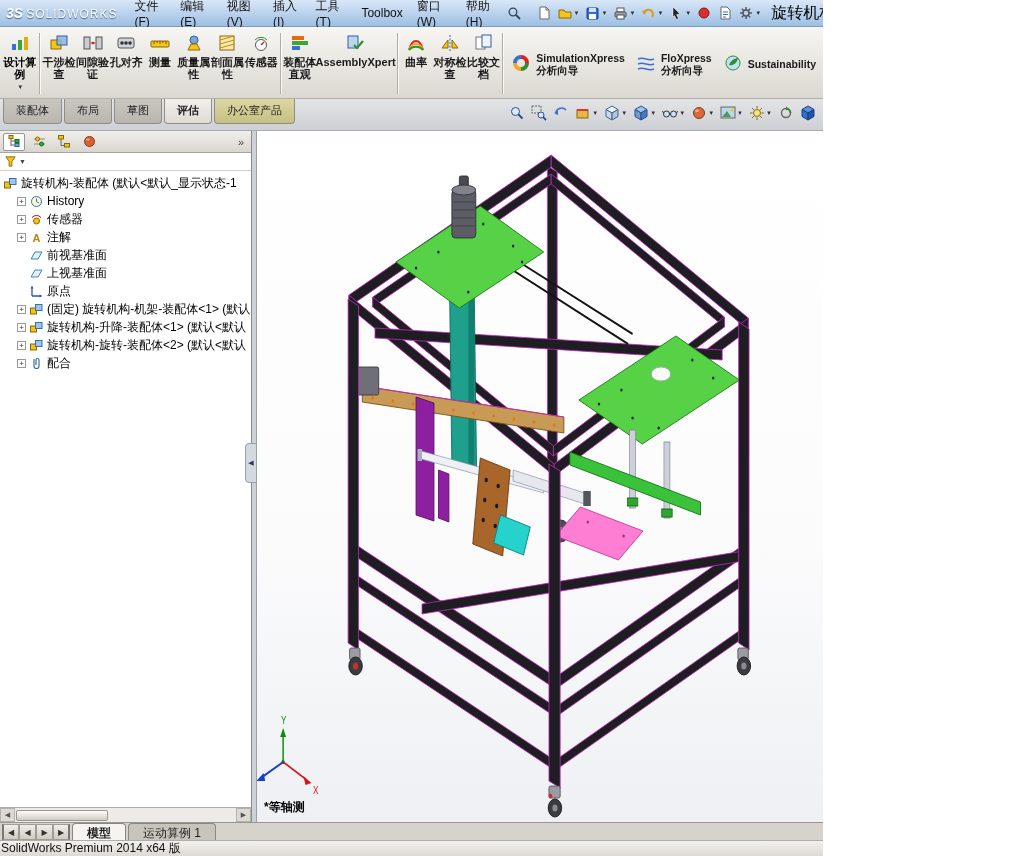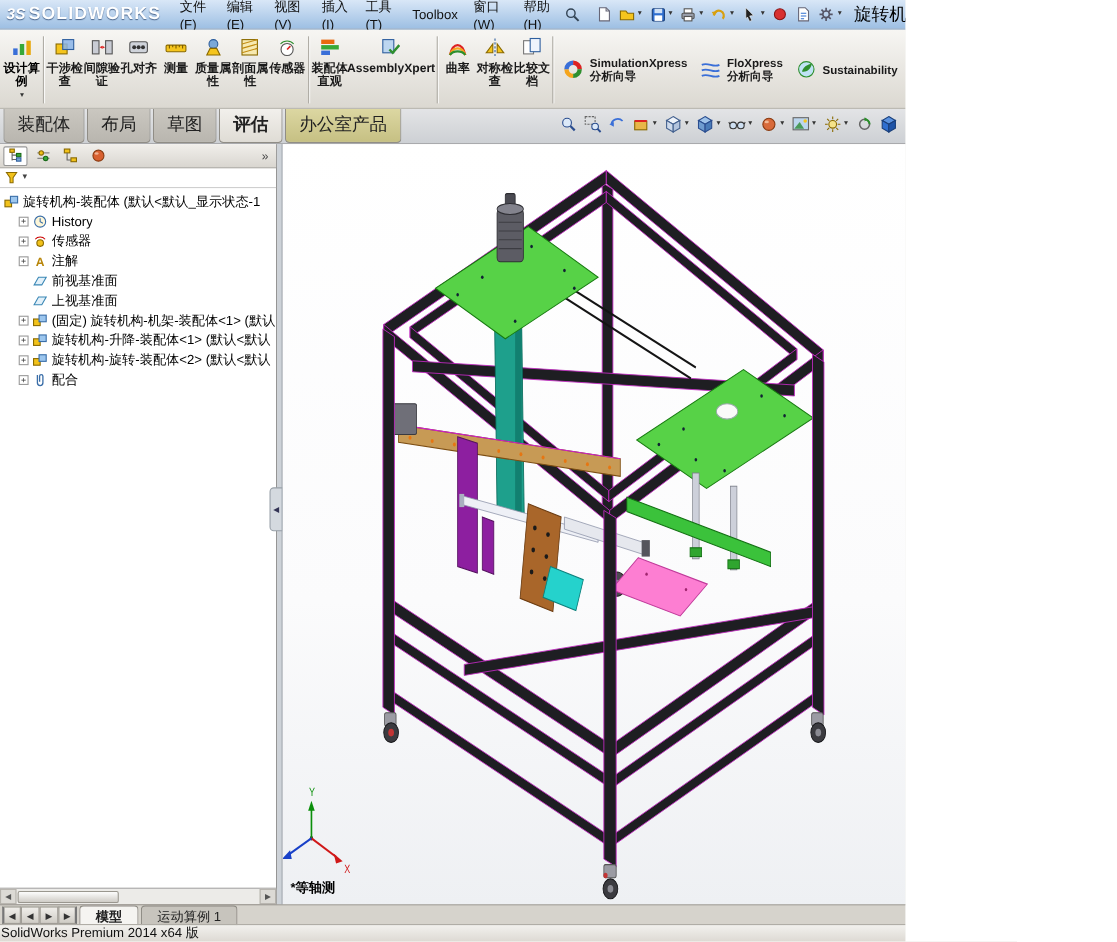--- a/index.html
+++ b/index.html
@@ -3,42 +3,42 @@
 <meta charset="utf-8">
 <style>
   * { margin:0; padding:0; box-sizing:border-box; }
   html,body { width:1015px; height:856px; overflow:hidden; font-family:"Liberation Sans","DejaVu Sans",sans-serif; }
   .app { width:823px; height:856px; display:flex; flex-direction:column; background:#e8e6e1; }
 
   
   .titlebar { height:27px; display:flex; align-items:center; background:linear-gradient(#d9e7f7,#9dbfe3); border-bottom:1px solid #7d9cc0; font-size:12px; }
   .logo { display:flex; align-items:baseline; gap:3px; padding:0 10px 0 6px; }
   .logo-mark { font-style:italic; font-weight:bold; font-size:14px; color:#fff; text-shadow:0 1px 1px #46628a; }
-  .logo-text { font-weight:bold; letter-spacing:1px; font-size:16px; color:#fff; text-shadow:0 1px 1px #46628a; }
+  .logo-text { font-weight:normal; letter-spacing:1px; font-size:12px; color:#fff; text-shadow:0 1px 1px #46628a; }
   .menu-item { padding:4px 7px; color:#111; cursor:default; }
   .search-btn { width:22px; height:20px; display:flex; align-items:center; justify-content:center; }
   .quick-toolbar { display:flex; align-items:center; margin-left:10px; gap:1px; }
   .qt { height:22px; display:flex; align-items:center; padding:0 2px; border-radius:2px; }
   .dd { font-size:6px; color:#333; margin-left:1px; }
   .doc-title { margin-left:auto; color:#000; font-size:16px; white-space:nowrap; overflow:hidden; padding-left:8px; }
 
   
   .ribbon { height:72px; background:linear-gradient(#f7f6f3,#dbd8d1); border-bottom:1px solid #b3b0a8; display:flex; align-items:stretch; padding:2px 2px 0 2px; overflow:hidden;font-weight:bold; }
   .rb-item { width:44px; display:flex; flex-direction:column; align-items:center; padding-top:3px; font-size:11px; line-height:12px; text-align:center; color:#1a1a1a; border-radius:3px; }
   .rb-item.w74 { width:78px; }
   .rb-icon { width:22px; height:22px; margin-bottom:2px; flex:0 0 auto; }
   .rb-wide { display:flex; flex-direction:row; align-items:center; gap:4px; padding:0 5px; font-size:10.5px; line-height:12px; text-align:left; color:#1a1a1a; }
   .rb-sep { width:1px; background:#b0ada6; margin:4px 2px; box-shadow:1px 0 0 rgba(255,255,255,.8); }
   .rb-ds { width:46px; display:flex; flex-direction:column; align-items:center; padding-top:3px; font-size:11px; line-height:12px; text-align:center; }
   .rb-ds .dd { margin-top:1px; }
 
   
   .tabrow { height:32px; background:linear-gradient(#e3e4e6,#cdd0d4); display:flex; align-items:flex-start; border-bottom:1px solid #a9aaad; }
   .tabs { display:flex; padding-left:3px; }
-  .tab { padding:4px 12px 5px 12px; font-size:16px; color:#222; background:linear-gradient(#cac7c0,#b9b6af); border:1px solid #908d86; border-top:none; border-radius:0 0 4px 4px; margin-right:2px; cursor:default;font-family:Liberation Serif, serif; }
+  .tab { padding:4px 12px 5px 12px; font-size:11px; color:#222; background:linear-gradient(#cac7c0,#b9b6af); border:1px solid #908d86; border-top:none; border-radius:0 0 4px 4px; margin-right:2px; cursor:default;font-family:Liberation Serif, serif; }
   .tab.active { background:linear-gradient(#f2f0ec,#dfdcd5); font-weight:bold; }
   .tab.office { background:linear-gradient(#dcd7a2,#c6c083); }
   .headsup { margin-left:auto; display:flex; align-items:center; gap:2px; padding:3px 5px 0 0; }
   .hu { height:22px; display:flex; align-items:center; padding:0 2px; border-radius:2px; }
 
   
   .main { height:691px; display:flex; }
   .left-panel { width:252px; background:#fff; border-right:1px solid #8a8a8a; display:flex; flex-direction:column; }
   .panel-tabs { height:22px; flex:0 0 22px; background:linear-gradient(#f1efeb,#d9d6d0); border-bottom:1px solid #a9a6a0; display:flex; align-items:center; padding:0 3px; gap:3px; }
   .ptab { width:22px; height:18px; display:flex; align-items:center; justify-content:center; border:1px solid transparent; border-radius:2px; }
@@ -472,20 +472,29 @@
           <span class="tlabel">前视基准面</span>
         </div>
         <div class="tree-row">
           <span class="expander none"></span>
           <span class="ticon"><svg width="15" height="15" viewBox="0 0 15 15">
                 <polygon points="2,11 6,4 13,4 9,11" fill="#cfe6f5" fill-opacity="0.6" stroke="#3a87b5"></polygon>
               </svg></span>
           <span class="tlabel">上视基准面</span>
         </div>
         <div class="tree-row">
+          <span class="expander none"></span>
+          <span class="ticon"><svg width="15" height="15" viewBox="0 0 15 15">
+                <path d="M3,12 L12,12 M3,12 L3,3" stroke="#2a52be" stroke-width="1.3" fill="none"></path>
+                <polygon points="13.5,12 10.5,10.6 10.5,13.4" fill="#2a52be"></polygon>
+                <polygon points="3,1.5 1.6,4.5 4.4,4.5" fill="#2a52be"></polygon>
+              </svg></span>
+          <span class="tlabel">原点</span>
+        </div>
+        <div class="tree-row">
           <span class="expander">+</span>
           <span class="ticon"><svg width="15" height="15" viewBox="0 0 15 15">
                 <rect x="1.5" y="6" width="6" height="6" fill="#f2c21b" stroke="#8a6a00"></rect>
                 <rect x="6.5" y="2.5" width="6.5" height="6" fill="#9cc6ee" stroke="#3a6ea8"></rect>
               </svg></span>
           <span class="tlabel">(固定) 旋转机构-机架-装配体&lt;1&gt; (默认</span>
         </div>
         <div class="tree-row">
           <span class="expander">+</span>
           <span class="ticon"><svg width="15" height="15" viewBox="0 0 15 15">

